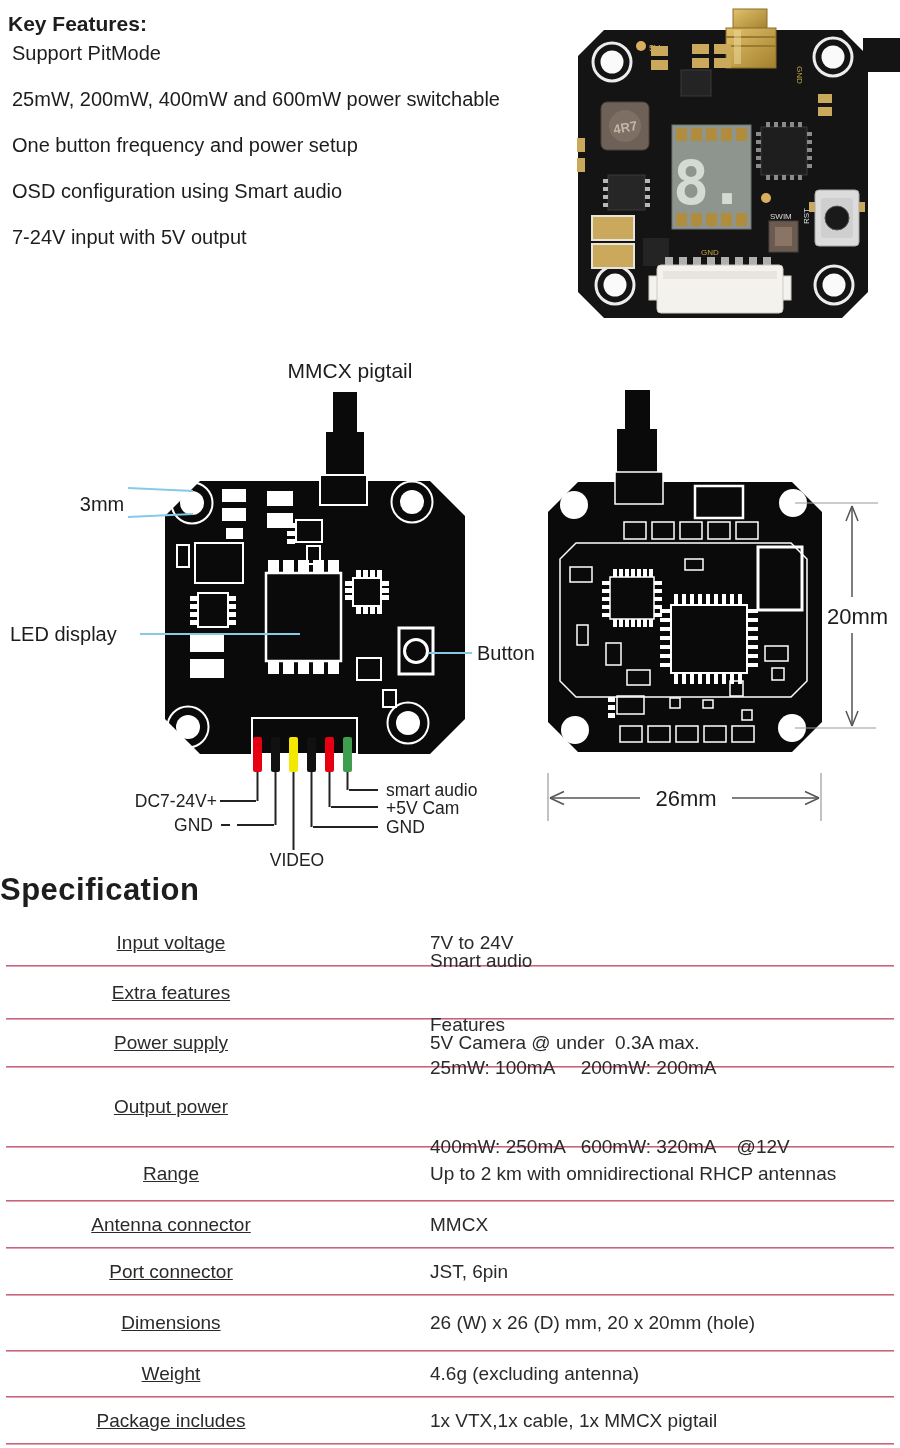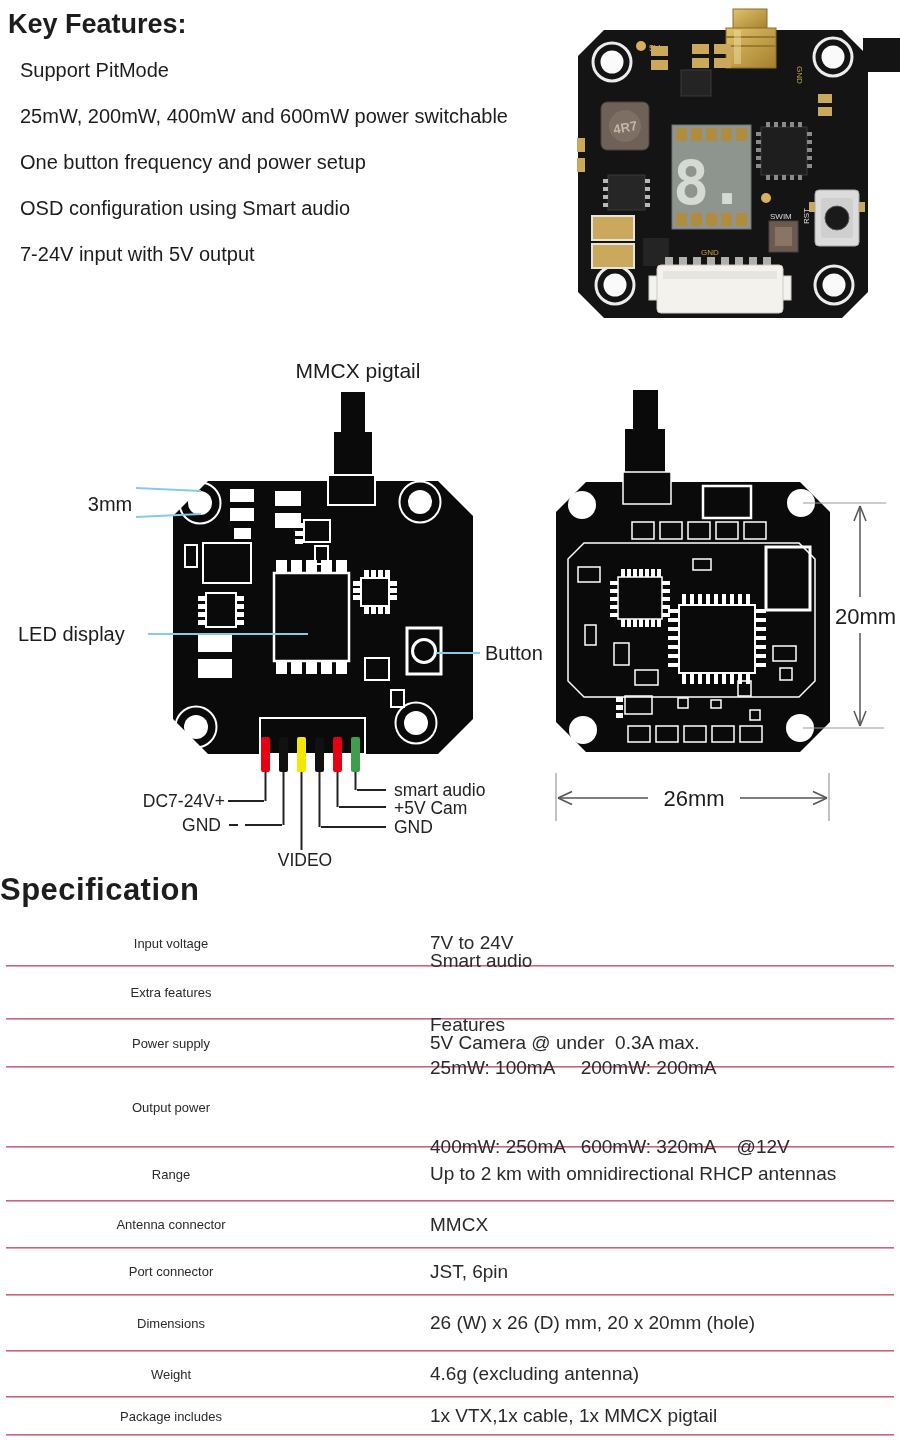--- a/index.html
+++ b/index.html
@@ -1,31 +1,31 @@
 <!DOCTYPE html>
 <html><head>
 <meta charset="utf-8">
 <style>
   html,body{margin:0;padding:0;background:#fff;}
   .canvas{position:relative;width:900px;height:1448px;background:#ffffff;overflow:hidden;
           font-family:"Liberation Sans",sans-serif;color:#1d1d1d;}
   
   .features{position:absolute;left:8px;top:12px;width:580px;}
-  .features-title{font-size:27px;font-weight:bold;line-height:24px;margin:0 0 23px 0;}
-  .feature-item{font-size:20px;line-height:23px;margin:0 0 23px 12px;}
+  .features-title{font-size:21px;font-weight:bold;line-height:24px;margin:0 0 6px 0;}
+  .feature-item{font-size:20px;line-height:23px;margin:0 0 23px 4px;}
   
   .photo-wrap{position:absolute;left:575px;top:8px;width:325px;height:322px;}
-  .diagram-wrap{position:absolute;left:8px;top:350px;width:824px;height:530px;}
+  .diagram-wrap{position:absolute;left:0;top:350px;width:824px;height:530px;}
   svg{display:block;}
   
   .spec-title{position:absolute;left:0;top:872px;width:100%;text-align:left;
               font-size:31px;font-weight:bold;letter-spacing:.5px;}
   .spec-table{position:absolute;left:6px;top:921px;width:888px;}
   .spec-row{position:relative;display:flex;align-items:center;}
-  .spec-label{width:330px;text-align:center;font-size:13px;color:#2a2a2a;}
+  .spec-label{width:330px;text-align:center;font-size:19px;color:#2a2a2a;text-decoration:underline;}
   .spec-value{position:absolute;left:424px;right:0;font-size:19px;color:#2a2a2a;white-space:pre-wrap;}
   .lh-tight{line-height:20px;}
   .lh-loose{line-height:35px;}
   .sep{height:2px;background:linear-gradient(#b8475f,#f2c0ca);}
 </style>
 </head>
 <body>
 
 <div class="canvas">
 
@@ -536,20 +536,20 @@
       <div class="spec-value">26 (W) x 26 (D) mm, 20 x 20mm (hole)</div>
     </div>
     <div class="sep"></div>
 
     <div class="spec-row" style="height:44px">
       <div class="spec-label">Weight</div>
       <div class="spec-value">4.6g (excluding antenna)</div>
     </div>
     <div class="sep"></div>
 
-    <div class="spec-row" style="height:36px">
+    <div class="spec-row" style="height:45px">
       <div class="spec-label">Package includes</div>
       <div class="spec-value">1x VTX,1x cable, 1x MMCX pigtail</div>
     </div>
     <div class="sep"></div>
   </div>
 
 </div>
 
 </body></html>

